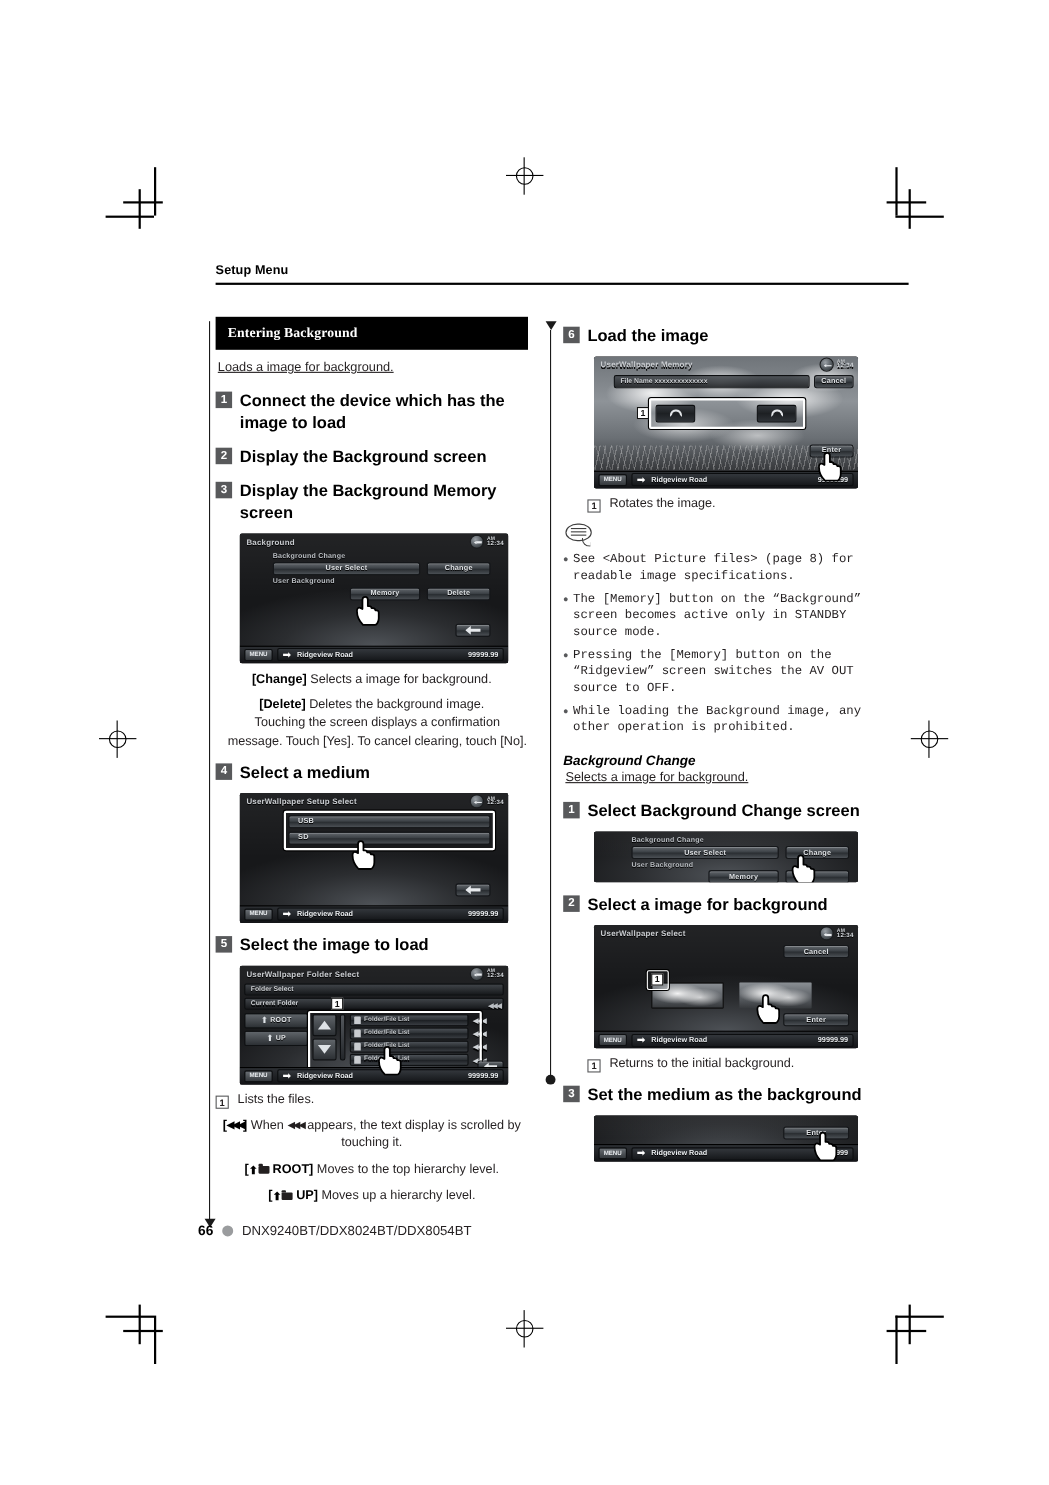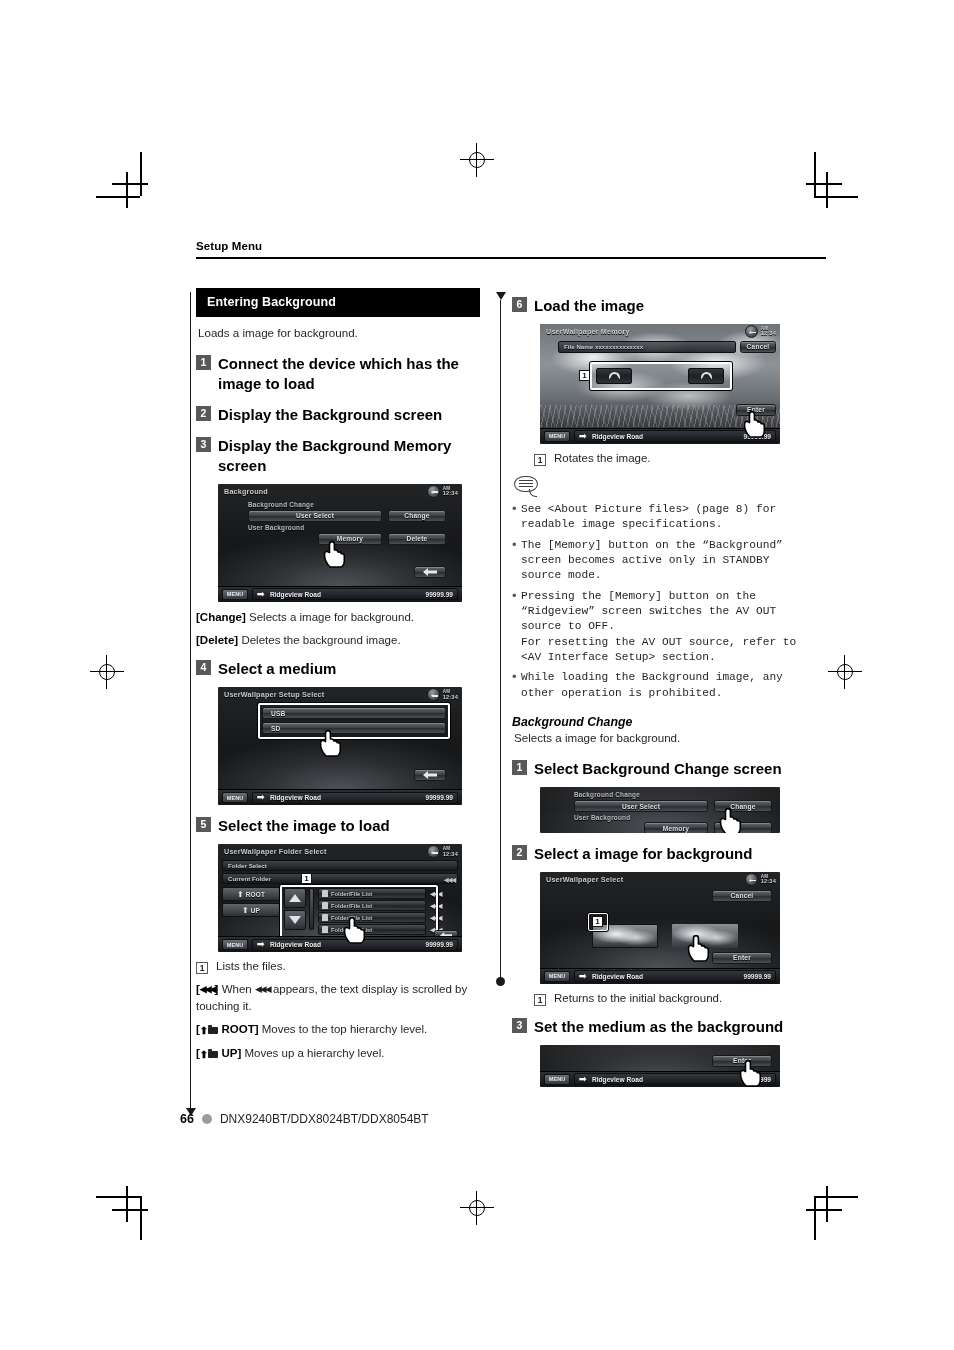--- a/index.html
+++ b/index.html
@@ -46,38 +46,38 @@
   .rail-cap-downhead {
     position: absolute; width: 0; height: 0;
     border-left: 5px solid transparent; border-right: 5px solid transparent;
     border-top: 8px solid #1a1a1a;
   }
   .rail-dot { position: absolute; width: 9px; height: 9px; border-radius: 50%; background: #1a1a1a; }
 
   
   .band {
     background: #000; color: #fff; font-size: 12.5px; font-weight: bold;
-    padding: 7px 11px 8px 11px; letter-spacing: .1px;
-  }
-  .lead { font-size: 11.6px; color: #231f20; padding: 9px 0 4px 2px; }
+    padding: 7px 11px 8px 11px; letter-spacing: .1px; font-family: Liberation Serif, serif;
+  }
+  .lead { font-size: 11.6px; color: #231f20; padding: 9px 0 4px 2px; text-decoration: underline; }
 
   
   .step { display: flex; align-items: flex-start; margin-top: 11px; }
   .step-num {
     flex: 0 0 auto; width: 15px; height: 15px; background: #58595b; color: #fff;
     font-size: 10.5px; font-weight: bold; text-align: center; line-height: 15px;
     margin-right: 7px; margin-top: 1px;
   }
   .step-txt { font-size: 15px; font-weight: bold; color: #000; line-height: 1.33; }
 
   .sub { font-size: 11.4px; color: #231f20; line-height: 1.42; margin: 4px 0 0 22px; }
   .sub .gt { font-weight: bold; font-size: 12px; }
 
   
-  .def { font-size: 11.5px; color: #231f20; line-height: 1.42; margin-top: 7px; }
+  .def { font-size: 11.5px; color: #231f20; line-height: 1.42; margin-top: 7px; text-align: center; }
   .def b { color: #000; }
   .def .ind { display: block; margin-left: 10px; }
 
   .numnote { display: flex; align-items: flex-start; margin-top: 8px; font-size: 11.5px; color: #231f20; }
   .numbox {
     flex: 0 0 auto; width: 12px; height: 12px; border: 1.1px solid #58595b;
     font-size: 8.5px; line-height: 11px; text-align: center; color: #231f20;
     margin-right: 8px; margin-top: 2px; font-weight: bold;
   }
 
@@ -407,20 +407,21 @@
         </div>
       </div>
 
       <div class="def">
         <b>[Change]</b>
         <span>Selects a image for background.</span>
       </div>
       <div class="def">
         <b>[Delete]</b>
         <span>Deletes the background image.</span>
+        <span class="ind">Touching the screen displays a confirmation message. Touch [Yes]. To cancel clearing, touch [No].</span>
       </div>
 
       <div class="step">
         <div class="step-num">4</div>
         <div class="step-txt">Select a medium</div>
       </div>
 
       <div class="shot w1">
         <div class="panel-bg"></div>
         <div class="titlebar">
@@ -643,21 +644,20 @@
         <div class="note-txt">See &lt;About Picture files&gt; (page 8) for readable image specifications.</div>
       </div>
       <div class="note-li">
         <div class="note-bullet">•</div>
         <div class="note-txt">The [Memory] button on the “Background” screen becomes active only in STANDBY source mode.</div>
       </div>
       <div class="note-li">
         <div class="note-bullet">•</div>
         <div class="note-txt">
           <span>Pressing the [Memory] button on the “Ridgeview” screen switches the AV OUT source to OFF.</span>
-          <span class="cont">For resetting the AV OUT source, refer to &lt;AV Interface Setup&gt; section.</span>
         </div>
       </div>
       <div class="note-li">
         <div class="note-bullet">•</div>
         <div class="note-txt">While loading the Background image, any other operation is prohibited.</div>
       </div>
 
       <div class="sec-it">Background Change</div>
       <div class="lead" style="padding-top:2px;">Selects a image for background.</div>
 

